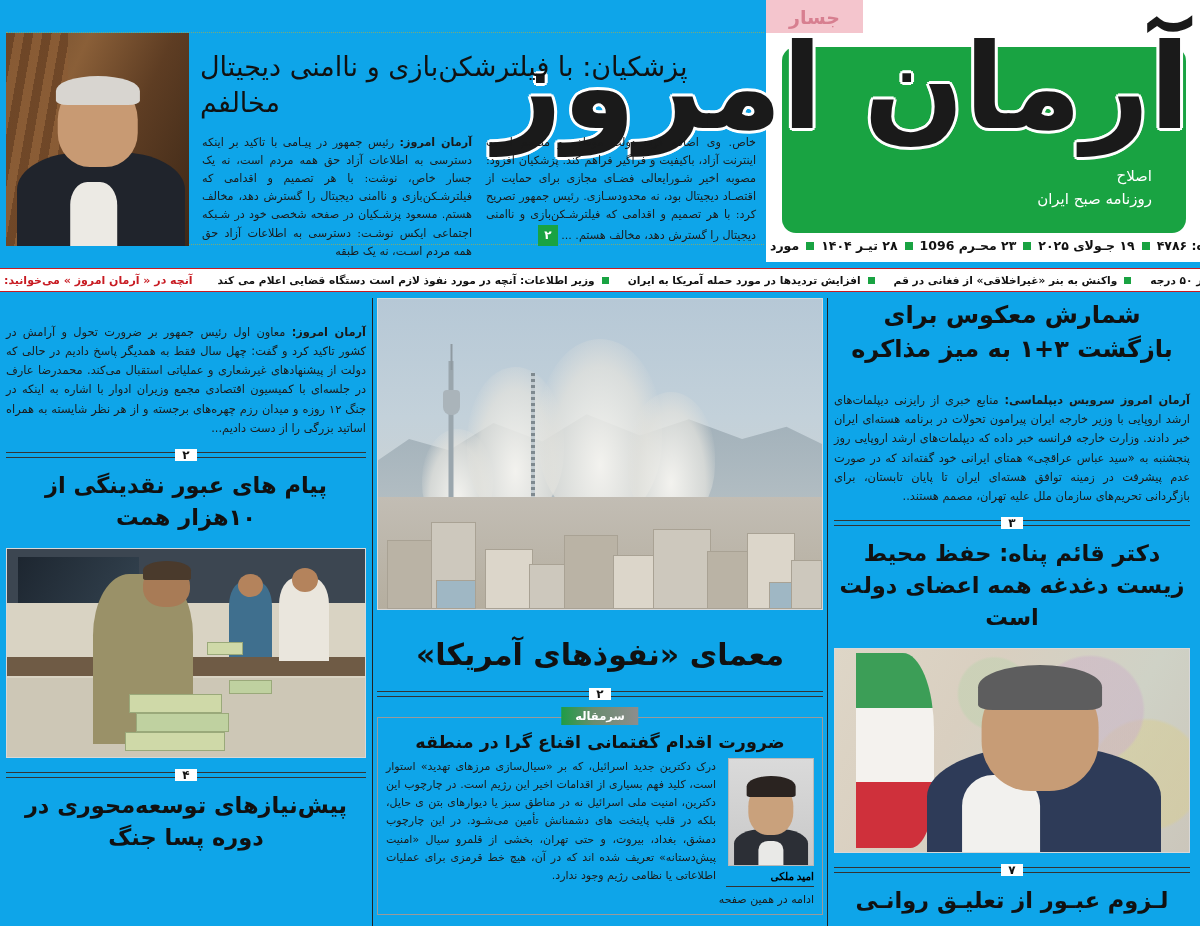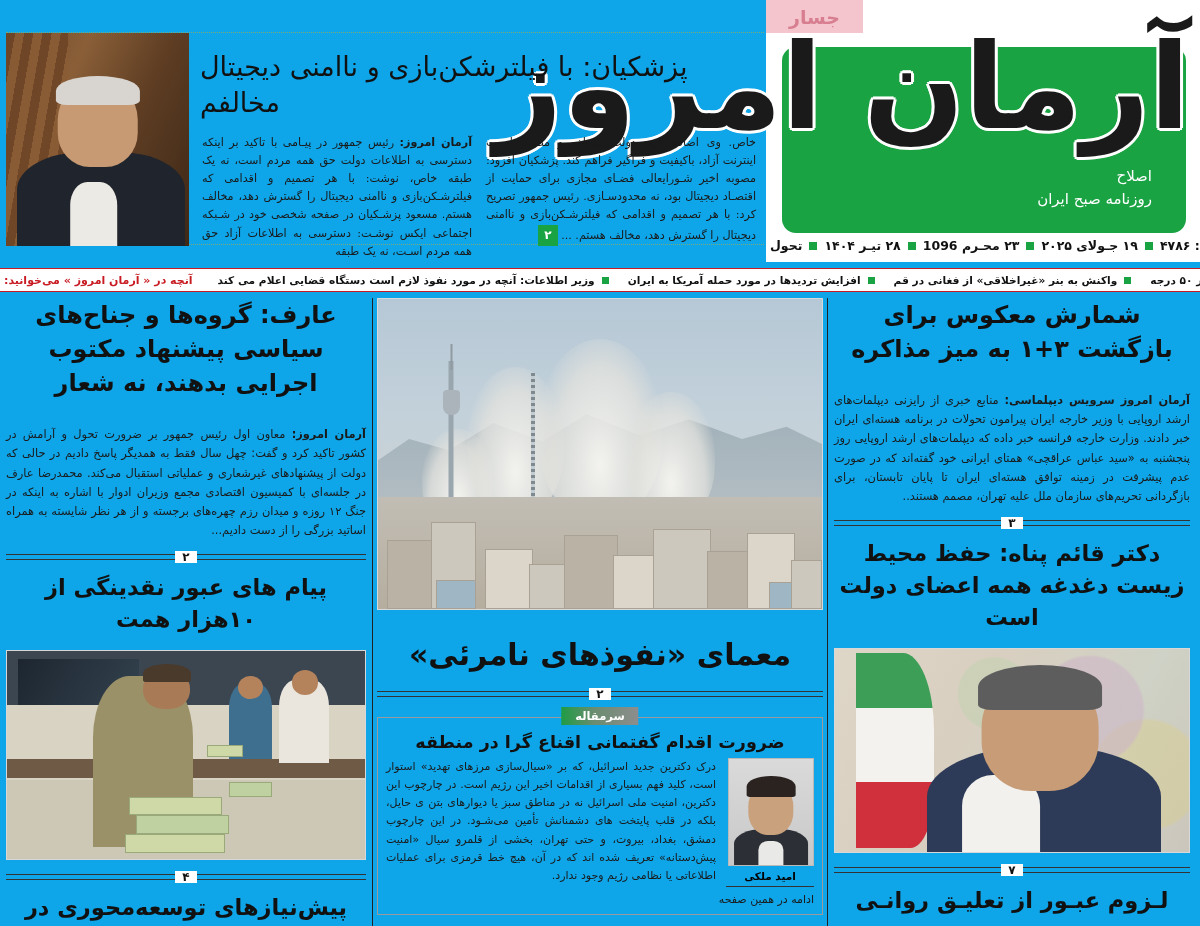--- a/index.html
+++ b/index.html
@@ -414,21 +414,21 @@
   }
   .ed-body {
     display: flex; flex-direction: row-reverse; gap: 10px;
     direction: rtl;
   }
   .ed-text {
     flex: 1 1 auto;
     font-size: 11px; line-height: 1.66; text-align: justify;
     color: #1a1a1a; direction: rtl;
   }
-  .ed-author { flex: 0 0 auto; width: 88px; text-align: center; }
+  .ed-author { flex: 0 0 auto; width: 88px; text-align: right; font-family: Liberation Serif, serif; }
   .ed-author-name {
     font-size: 10.5px; font-weight: bold; margin-top: 4px;
     border-bottom: 1px solid #333; padding-bottom: 4px;
   }
   .ed-cont { font-size: 11px; margin-top: 6px; direction: rtl; color:#1a1a1a; }
 </style>
 </head>
 <body>
 
 <div class="page">
@@ -438,21 +438,21 @@
       <span>جسار</span>
     </div>
     <div class="logo-green"></div>
     <div class="logo-word">آرمان امروز</div>
     <div class="logo-sub">
       <span class="l2">اصلاح</span>
       <span class="l1">روزنامه صبح ایران</span>
     </div>
 
     <div class="dateline">
-      <span>تحول</span>
+      <span>مورد</span>
       <span class="dl-sep"></span>
       <span>۲۸ تیـر ۱۴۰۴</span>
       <span class="dl-sep"></span>
       <span>۲۳ محـرم 1096</span>
       <span class="dl-sep"></span>
       <span>۱۹ جـولای ۲۰۲۵</span>
       <span class="dl-sep"></span>
       <span>شـماره: ۴۷۸۶</span>
 
     </div>
@@ -464,21 +464,21 @@
       <div class="pres-curtain"></div>
       <div class="pres-body"></div>
       <div class="pres-shirt"></div>
       <div class="pres-head"></div>
       <div class="pres-hair"></div>
     </div>
     <div class="lead-inner">
       <div class="lead-headline">پزشکیان: با فیلترشکن‌بازی و ناامنی دیجیتال مخالفم</div>
       <div class="lead-body">
         <div class="lead-col">
-          <b>آرمان امروز:</b><span> رئیس جمهور در پیـامی با تاکید بر اینکه دسترسی به اطلاعات دولت حق همه مردم است، نه یک طبقه خاص، نوشت: با هر تصمیم و اقدامی که فیلترشـکن‌بازی و ناامنی دیجیتال را گسترش دهد، مخالف هستم. مسعود پزشـکیان در صفحه شخصی خود در شـبکه اجتماعی ایکس نوشـت: دسترسی به اطلاعات آزاد حق همه مردم اسـت، نه یک طبقه</span>
+          <b>آرمان امروز:</b><span> رئیس جمهور در پیـامی با تاکید بر اینکه دسترسی به اطلاعات آزاد حق همه مردم است، نه یک جسار خاص، نوشت: با هر تصمیم و اقدامی که فیلترشـکن‌بازی و ناامنی دیجیتال را گسترش دهد، مخالف هستم. مسعود پزشـکیان در صفحه شخصی خود در شـبکه اجتماعی ایکس نوشـت: دسترسی به اطلاعات آزاد حق همه مردم اسـت، نه یک طبقه</span>
         </div>
         <div class="lead-col">
           <span>خاص. وی اضافه کرد: دولت موظف و مصمم اسـت اینترنت آزاد، باکیفیت و فراگیر فراهم کند. پزشکیان افزود: مصوبه اخیر شـورایعالی فضـای مجازی برای حمایت از اقتصـاد دیجیتال بود، نه محدودسـازی. رئیس جمهور تصریح کرد: با هر تصمیم و اقدامی که فیلترشـکن‌بازی و ناامنی دیجیتال را گسترش دهد، مخالف هستم. ...</span>
           <span class="pagebox">۲</span>
         </div>
       </div>
     </div>
   </div>
 
   <div class="ticker">
@@ -492,21 +492,20 @@
       <span class="ti-sep"></span>
       <span class="ti">اهواز: بازیست دشوار در ۵۰ درجه</span>
 
     </div>
   </div>
 
   <div class="content">
 
     <div class="col-right">
       <div>
-        <div class="story-head">عارف: گروه‌ها و جناح‌های سیاسی پیشنهاد مکتوب اجرایی بدهند، نه شعار</div>
         <div class="story-body">
           <b>آرمان امروز:</b><span> معاون اول رئیس جمهور بر ضرورت تحول و آرامش در کشور تاکید کرد و گفت: چهل سال فقط به همدیگر پاسخ دادیم در حالی که دولت از پیشنهادهای غیرشعاری و عملیاتی استقبال می‌کند. محمدرضا عارف در جلسه‌ای با کمیسیون اقتصادی مجمع وزیران ادوار با اشاره به اینکه در جنگ ۱۲ روزه و میدان رزم چهره‌های برجسته و از هر نظر شایسته به همراه اساتید بزرگی را از دست دادیم...</span>
         </div>
       </div>
 
       <div class="rule">
         <span class="num">۲</span>
       </div>
 
       <div class="story-head sm">پیام های عبور نقدینگی از ۱۰هزار همت</div>
@@ -556,21 +555,21 @@
           <div class="bldg d" style="left:42%;width:12%;height:66%;"></div>
           <div class="bldg l" style="left:53%;width:10%;height:48%;"></div>
           <div class="bldg" style="left:62%;width:13%;height:72%;"></div>
           <div class="bldg d" style="left:74%;width:10%;height:52%;"></div>
           <div class="bldg l" style="left:83%;width:11%;height:68%;"></div>
           <div class="bldg blue" style="left:88%;width:7%;height:24%;"></div>
           <div class="bldg" style="left:93%;width:7%;height:44%;"></div>
         </div>
       </div>
 
-      <div class="story-head" style="font-size:30px;margin-top:24px;">معمای «نفوذهای نامرئی»</div>
+      <div class="story-head" style="font-size:30px;margin-top:24px;">معمای «نفوذهای آمریکا»</div>
 
       <div class="rule">
         <span class="num">۲</span>
       </div>
 
       <div class="editorial">
         <div class="ed-tag">سرمقاله</div>
         <div class="ed-head">ضرورت اقدام گفتمانی اقناع گرا در منطقه</div>
         <div class="ed-body">
           <div class="ed-text">درک دکترین جدید اسرائیل، که بر «سیال‌سازی مرزهای تهدید» استوار است، کلید فهم بسیاری از اقدامات اخیر این رژیم است. در چارچوب این دکترین، امنیت ملی اسرائیل نه در مناطق سبز یا دیوارهای بتن ی حایل، بلکه در قلب پایتخت های دشمنانش تأمین می‌شـود. در این چارچوب دمشق، بغداد، بیروت، و حتی تهران، بخشی از قلمرو سیال «امنیت پیش‌دستانه» تعریف شده اند که در آن، هیچ خط قرمزی برای عملیات اطلاعاتی یا نظامی رژیم وجود ندارد.</div>

